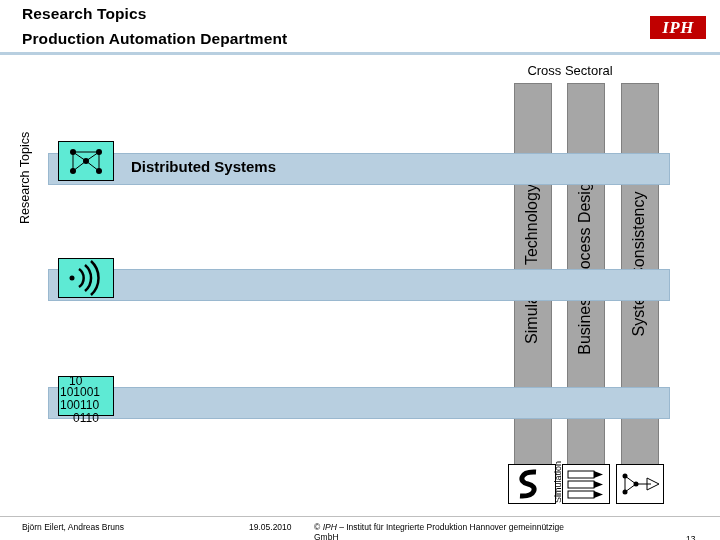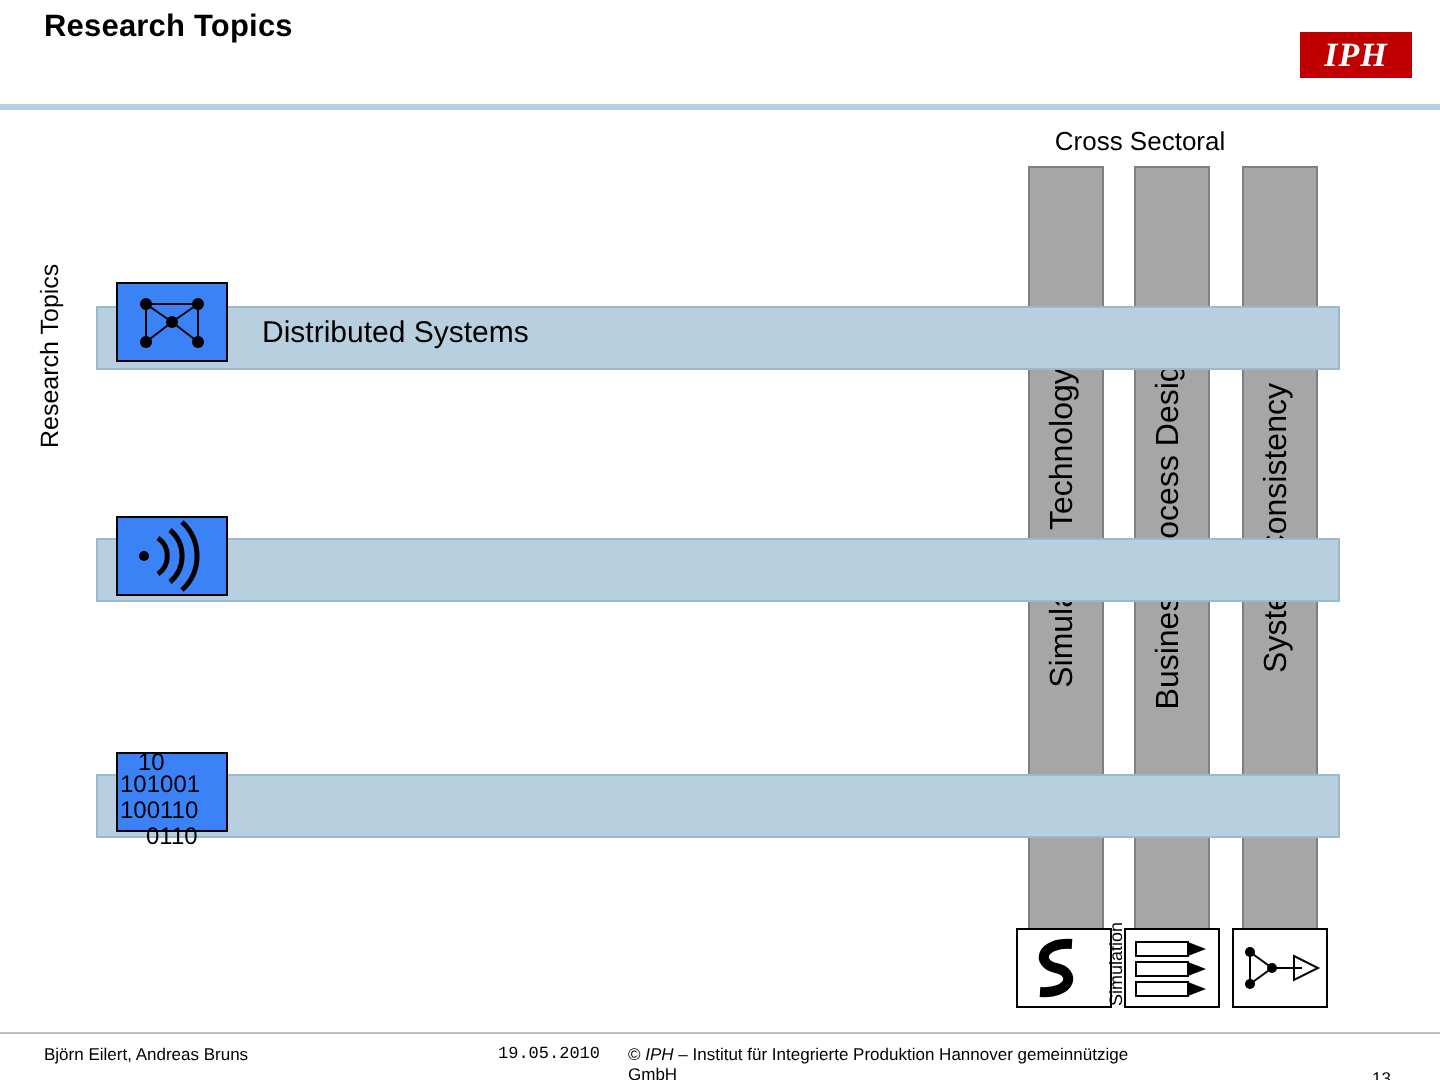--- a/index.html
+++ b/index.html
@@ -116,21 +116,21 @@
     font-size: 12.5px;
     color: #000000;
     transform: rotate(-90deg);
     transform-origin: 0 0;
     white-space: nowrap;
   }
 
   
   .icon-box {
     position: absolute;
-    background: #3b82f6;
+    background: #5eead4;
     border: 1px solid #000000;
     box-sizing: border-box;
   }
 
   .binary-text {
     position: absolute;
     font-size: 12px;
     font-family: "Liberation Sans", sans-serif;
     color: #000000;
     letter-spacing: 0px;
@@ -161,30 +161,31 @@
     background: #bfbfbf;
   }
   .footer {
     position: absolute;
     left: 0; top: 518px;
     width: 584px; height: 22px;
     font-size: 8.5px;
     color: #000000;
   }
   .footer-author { position: absolute; left: 22px; top: 4px; }
-  .footer-date   { position: absolute; left: 249px; top: 4px; font-family: Liberation Mono, monospace; }
+  .footer-date   { position: absolute; left: 249px; top: 4px; }
   .footer-copy   { position: absolute; left: 314px; top: 4px; }
   .footer-page   { position: absolute; left: 686px; top: 16px; }
   .footer-copy i { font-style: italic; }
 </style>
 </head>
 <body>
 
 <div class="header">
   <div class="title-line1">Research Topics</div>
+  <div class="title-line2">Production Automation Department</div>
   <div class="iph-logo">IPH</div>
 </div>
 <div class="header-rule"></div>
 
 <div class="body-area">
 
   <div class="cross-sectoral-label">Cross Sectoral</div>
 
   <div class="research-topics-vert">Research Topics</div>
 
@@ -194,21 +195,21 @@
 
   <div class="vcol" style="left:567px; top:27px; width:36px; height:380px;">
     <div class="vcol-label" style="transform: rotate(-90deg) translate(-345px, 8px);">Business Process Design</div>
   </div>
 
   <div class="vcol" style="left:621px; top:27px; width:36px; height:380px;">
     <div class="vcol-label" style="transform: rotate(-90deg) translate(-345px, 8px);">System Consistency</div>
   </div>
 
   <div class="hbar" style="left:48px; top:97px; width:620px;"></div>
-  <div class="hbar-label" style="left:131px; top:102px;">Distributed Systems</div>
+  <div class="hbar-label" style="left:131px; top:102px;font-weight:bold;">Distributed Systems</div>
 
   <div class="hbar" style="left:48px; top:213px; width:620px;"></div>
 
   <div class="hbar" style="left:48px; top:331px; width:620px;"></div>
 
   <div class="icon-box" style="left:58px; top:85px; width:56px; height:40px;">
     <svg width="54" height="38" viewBox="0 0 54 38">
       <g stroke="#000" stroke-width="1" fill="none">
         <line x1="14" y1="10" x2="27" y2="19"></line>
         <line x1="40" y1="10" x2="27" y2="19"></line>

